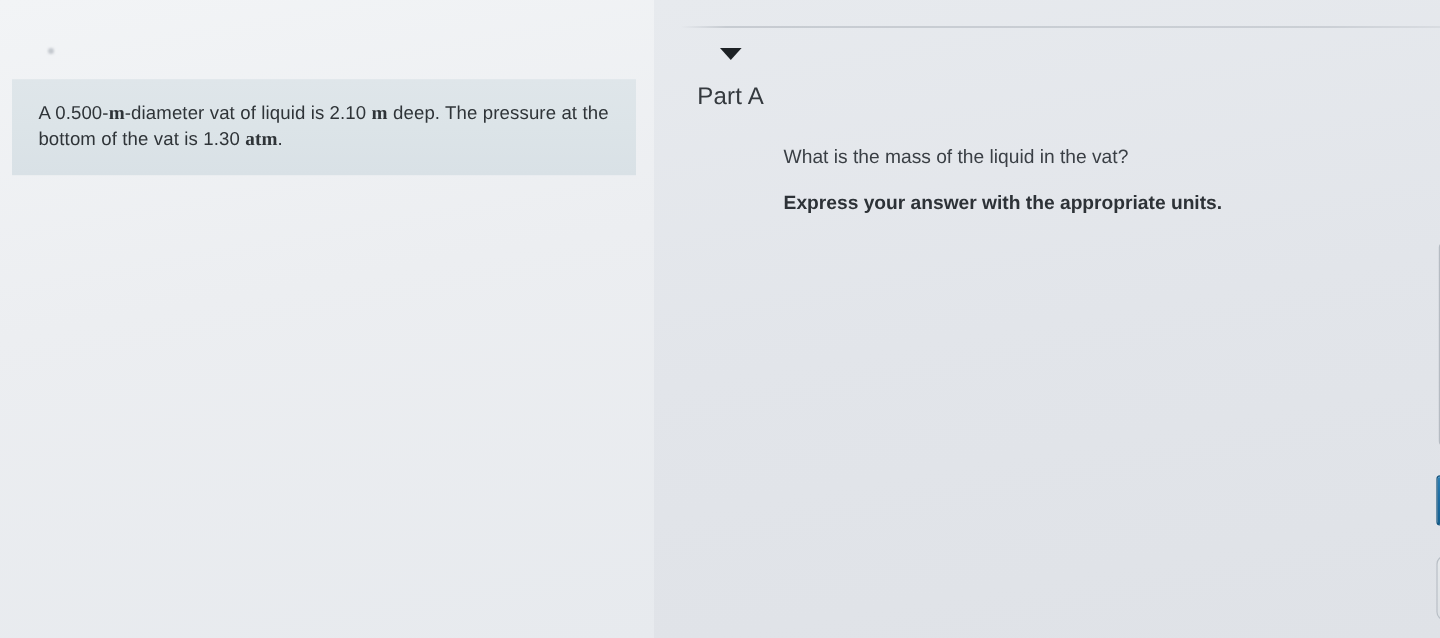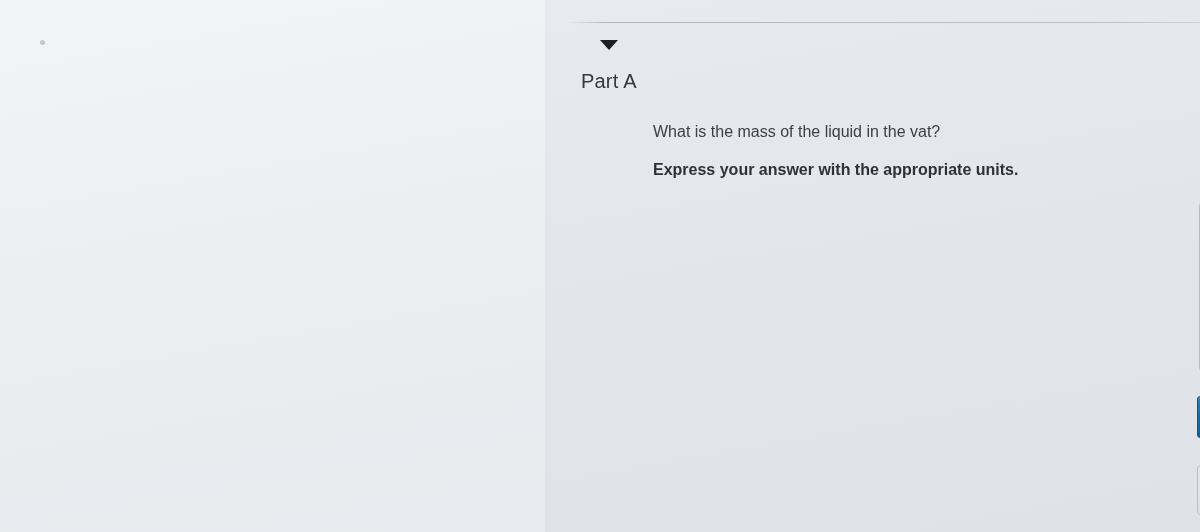--- a/index.html
+++ b/index.html
@@ -181,20 +181,23 @@
     gap: 16px;
   }
 </style>
 </head>
 <body>
 
 <div id="page">
 
   <div id="left-panel">
     <div class="speck"></div>
+    <div id="problem-statement">
+      <span>A 0.500-</span><span class="unit">m</span><span>-diameter vat of liquid is 2.10 </span><span class="unit">m</span><span> deep. The pressure at the bottom of the vat is 1.30 </span><span class="unit">atm</span><span>.</span>
+    </div>
   </div>
 
   <div id="panel-divider"></div>
 
   <div id="right-panel">
 
     <div id="top-rule"></div>
 
     <div id="part-header">
       <div id="collapse-toggle"></div>

